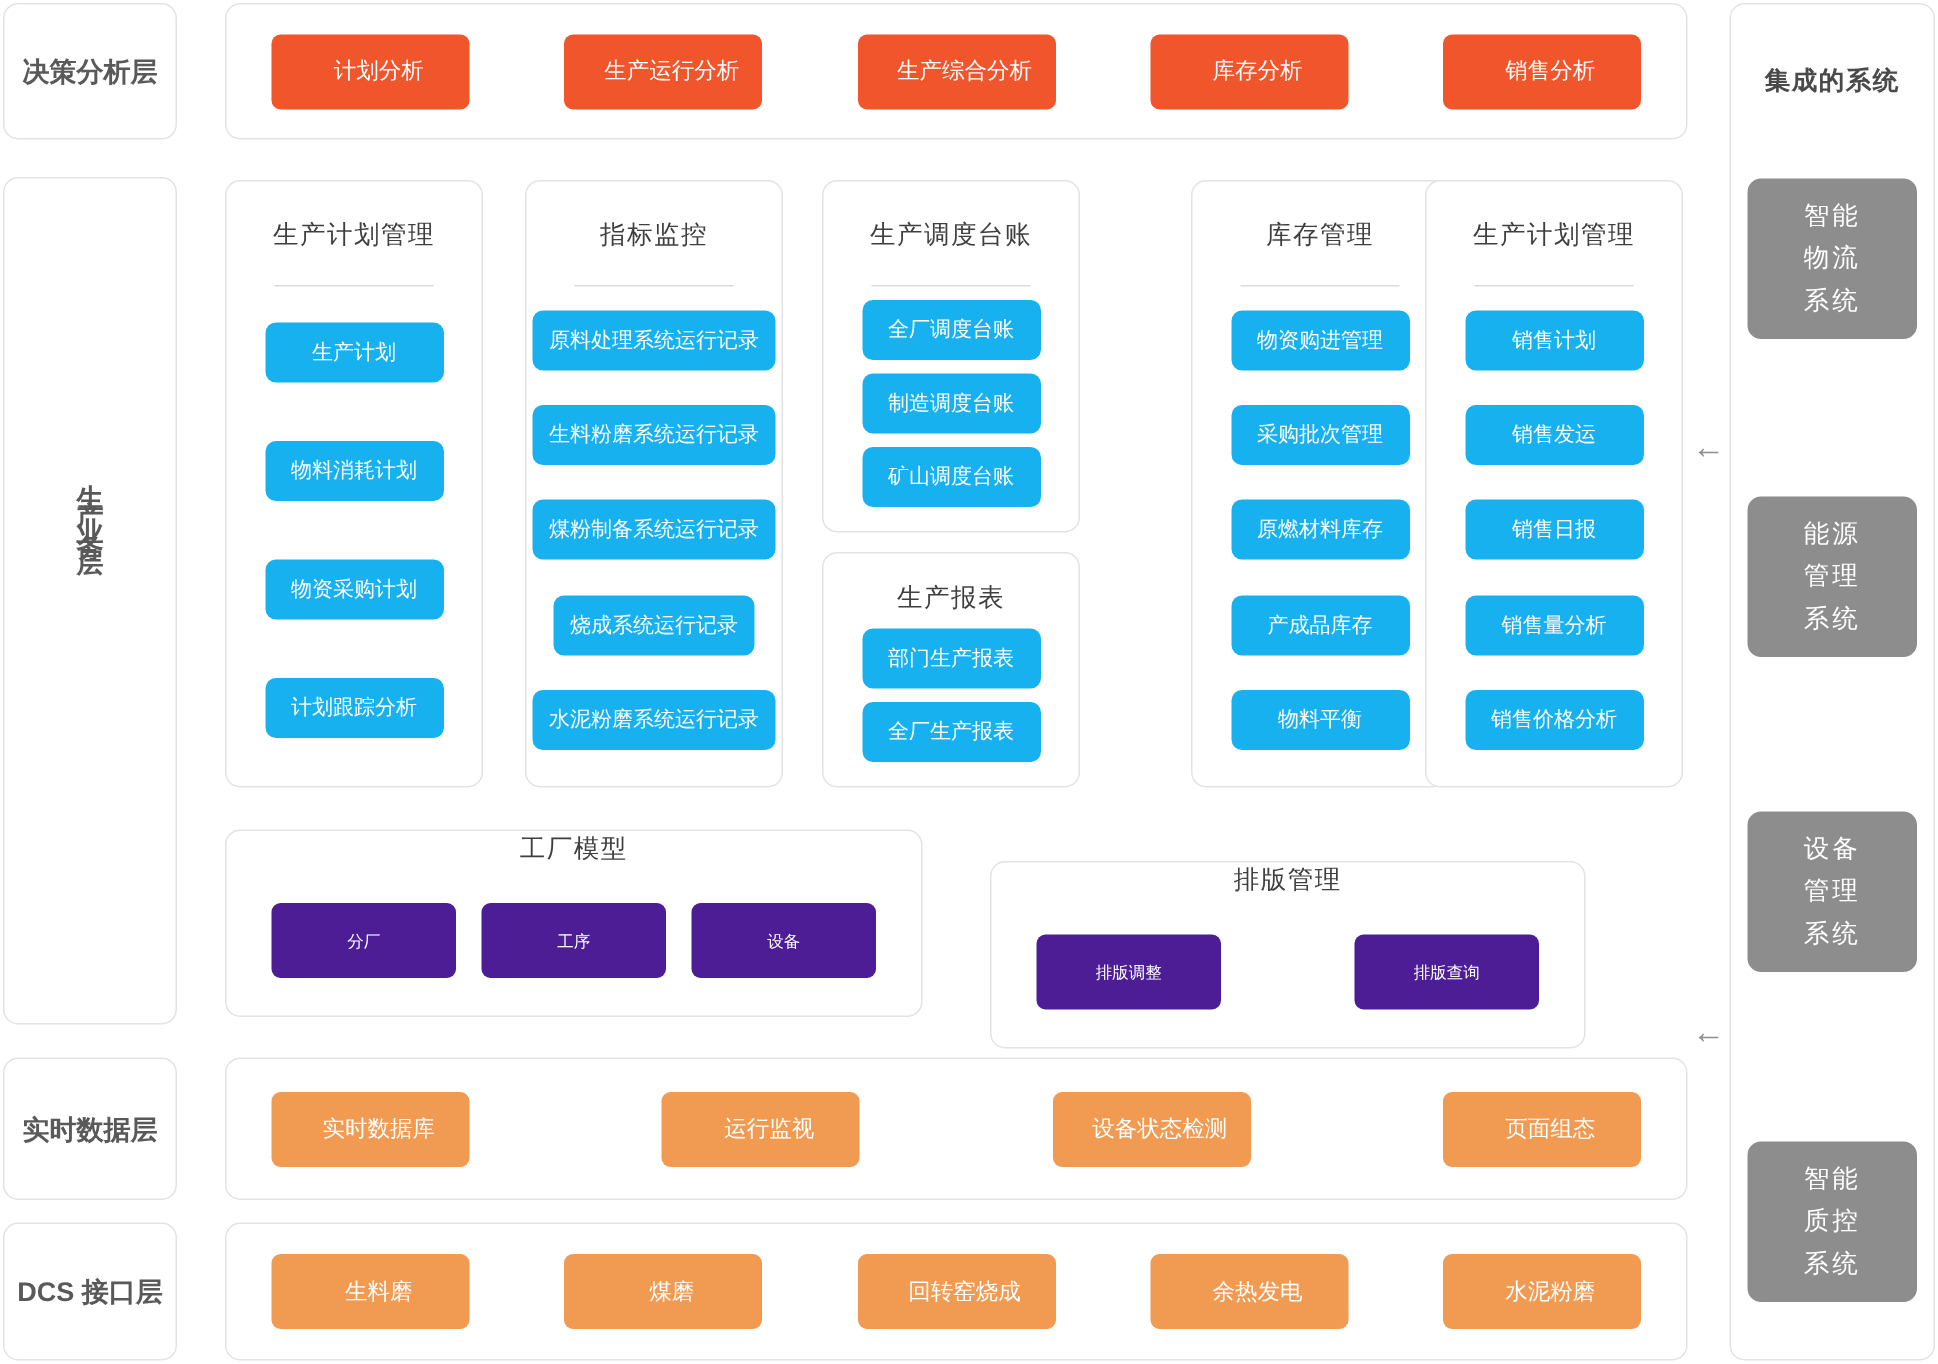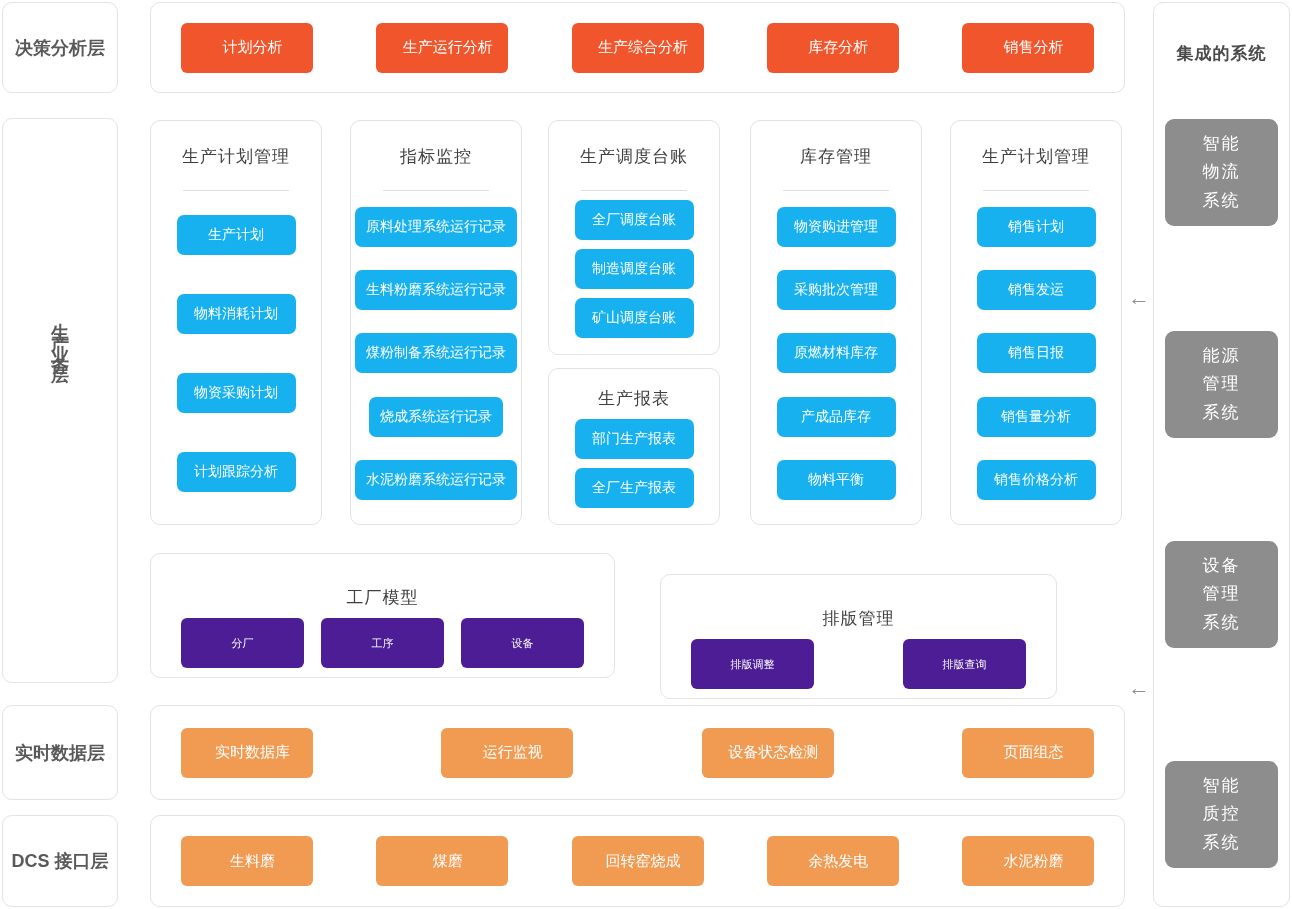--- a/index.html
+++ b/index.html
@@ -35,21 +35,21 @@
     border-radius:7px;
   }
   .btn.yellow{background:#4c1d95;width:123px;height:50px;font-size:11px;}
   .module{display:flex;flex-direction:column;align-items:center;padding-top:24px;}
   .card-title{font-size:17px;color:#3f3f3f;font-weight:500;letter-spacing:1px;}
   .divider{width:62%;height:1px;background:#dcdcdc;margin-top:22px;}
   .btn-col{
     flex:1;display:flex;flex-direction:column;justify-content:space-around;
     align-items:center;width:100%;padding:4px 0 12px;
   }
-  .model{display:flex;flex-direction:column;padding-top:32px;}
+  .model{display:flex;flex-direction:column;padding-top:0;}
   .model .card-title{text-align:center;}
   .model-row{
     flex:1;display:flex;align-items:center;justify-content:space-between;
     padding:0 30px;
   }
   .right-col{left:1153px;top:2px;width:137px;height:905px;}
   .right-title{
     text-align:center;padding-top:39px;font-weight:bold;font-size:17px;color:#4a4a4a;
     letter-spacing:1px;
   }
@@ -120,21 +120,21 @@
   </div>
 
   <div class="card module" style="left:548px;top:368px;width:172px;height:157px;padding-top:18px">
     <div class="card-title">生产报表</div>
     <div class="btn-col">
       <button class="btn blue">部门生产报表</button>
       <button class="btn blue">全厂生产报表</button>
     </div>
   </div>
 
-  <div class="card module" style="left:750px;top:120px;width:172px;height:405px">
+  <div class="card module" style="left:794px;top:120px;width:172px;height:405px">
     <div class="card-title">库存管理</div>
     <div class="divider"></div>
     <div class="btn-col">
       <button class="btn blue">物资购进管理</button>
       <button class="btn blue">采购批次管理</button>
       <button class="btn blue">原燃材料库存</button>
       <button class="btn blue">产成品库存</button>
       <button class="btn blue">物料平衡</button>
     </div>
   </div>

